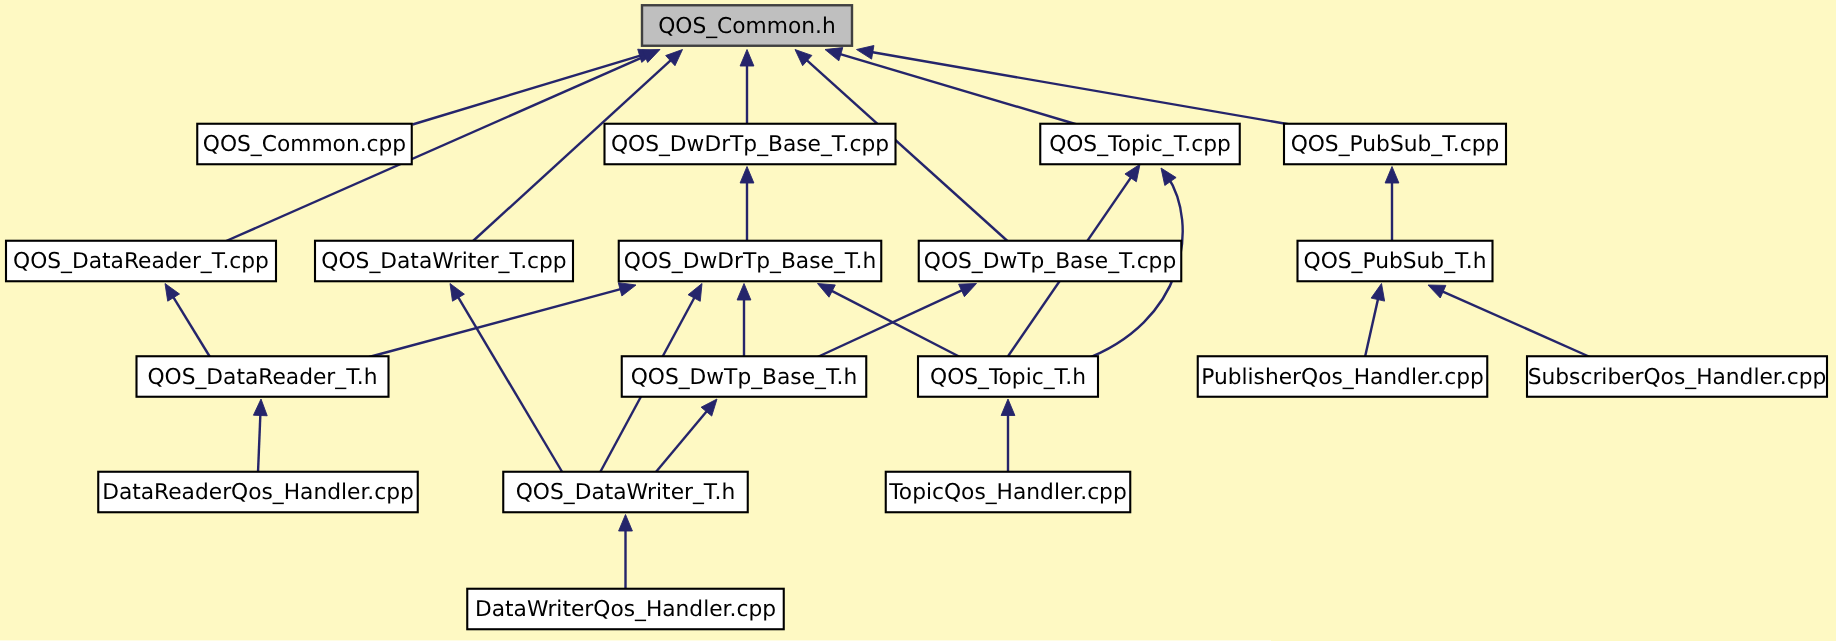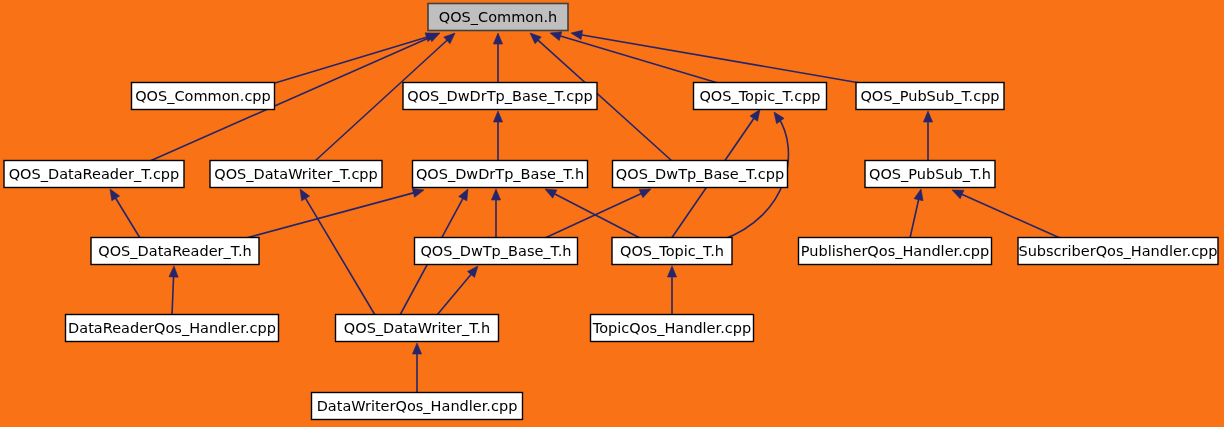--- a/index.html
+++ b/index.html
@@ -4,21 +4,21 @@
 <style>
   html, body {
     margin: 0;
     padding: 0;
     background: #ffffff;
   }
   #graph-root {
     position: relative;
     width: 1224px;
     height: 427px;
-    background: #f97316;
+    background: #fef9c3;
     font-family: "DejaVu Sans", "Liberation Sans", sans-serif;
     overflow: hidden;
   }
   #graph-svg {
     position: absolute;
     top: 0;
     left: 0;
     width: 1224px;
     height: 427px;
   }

